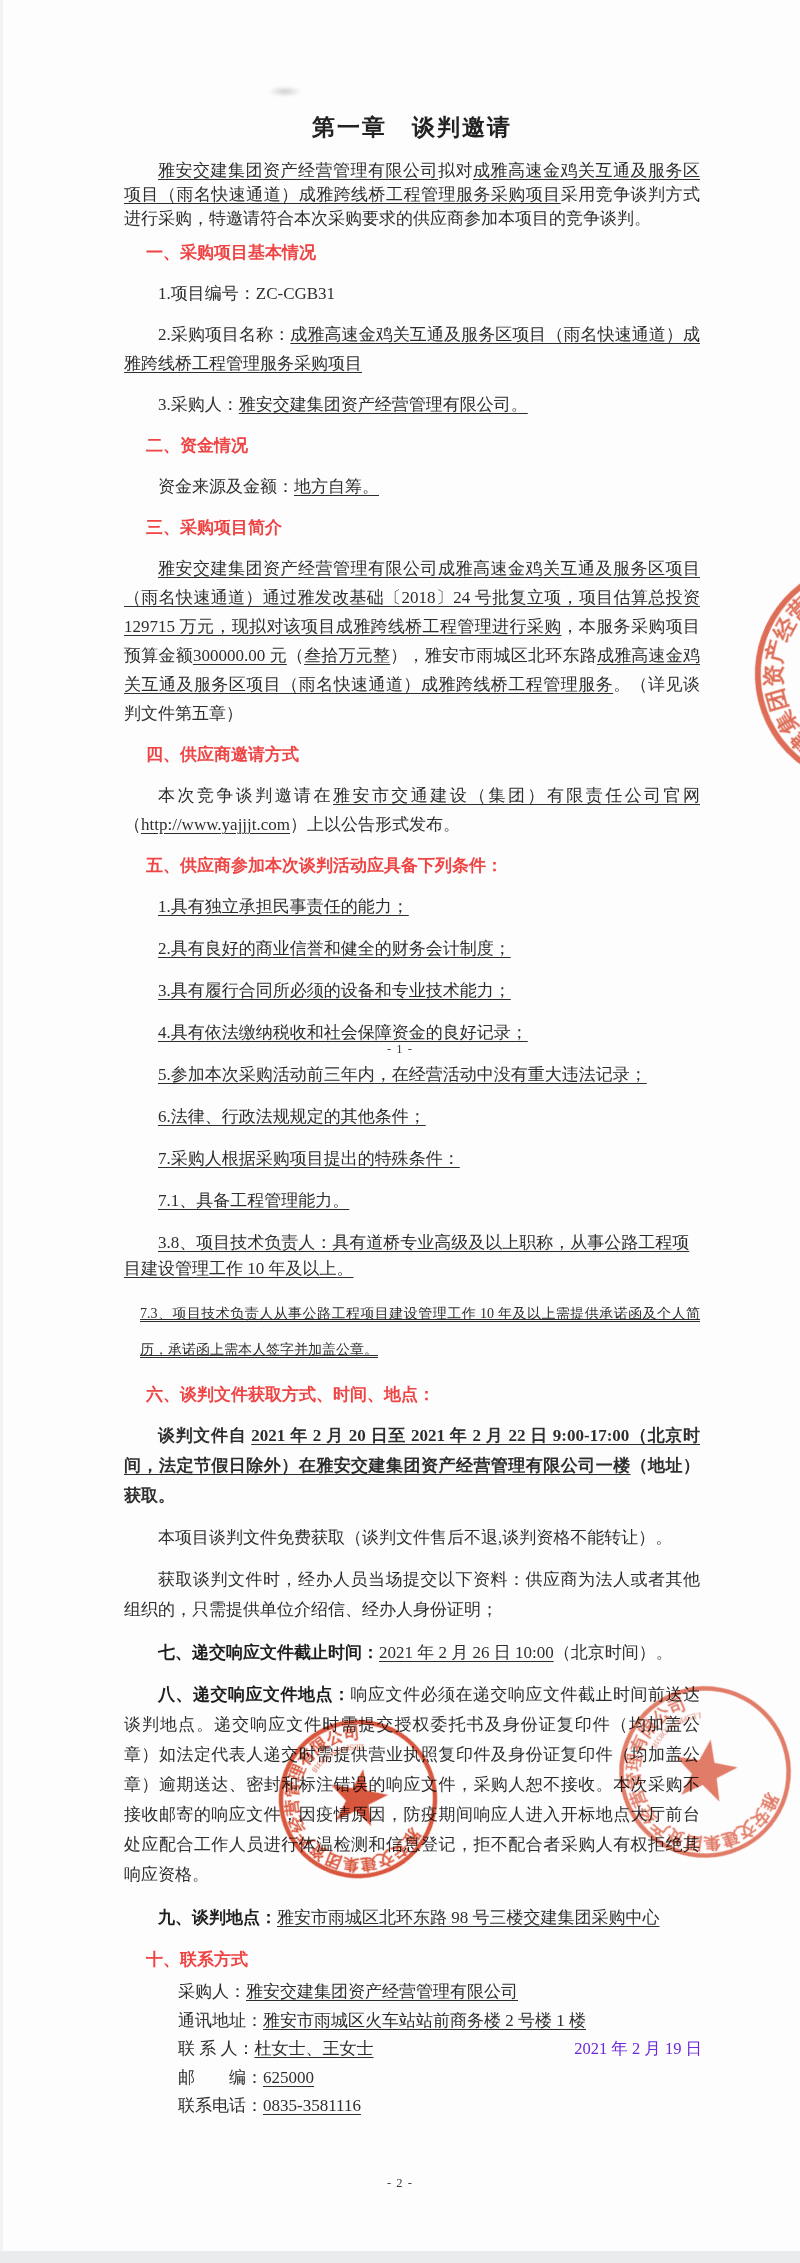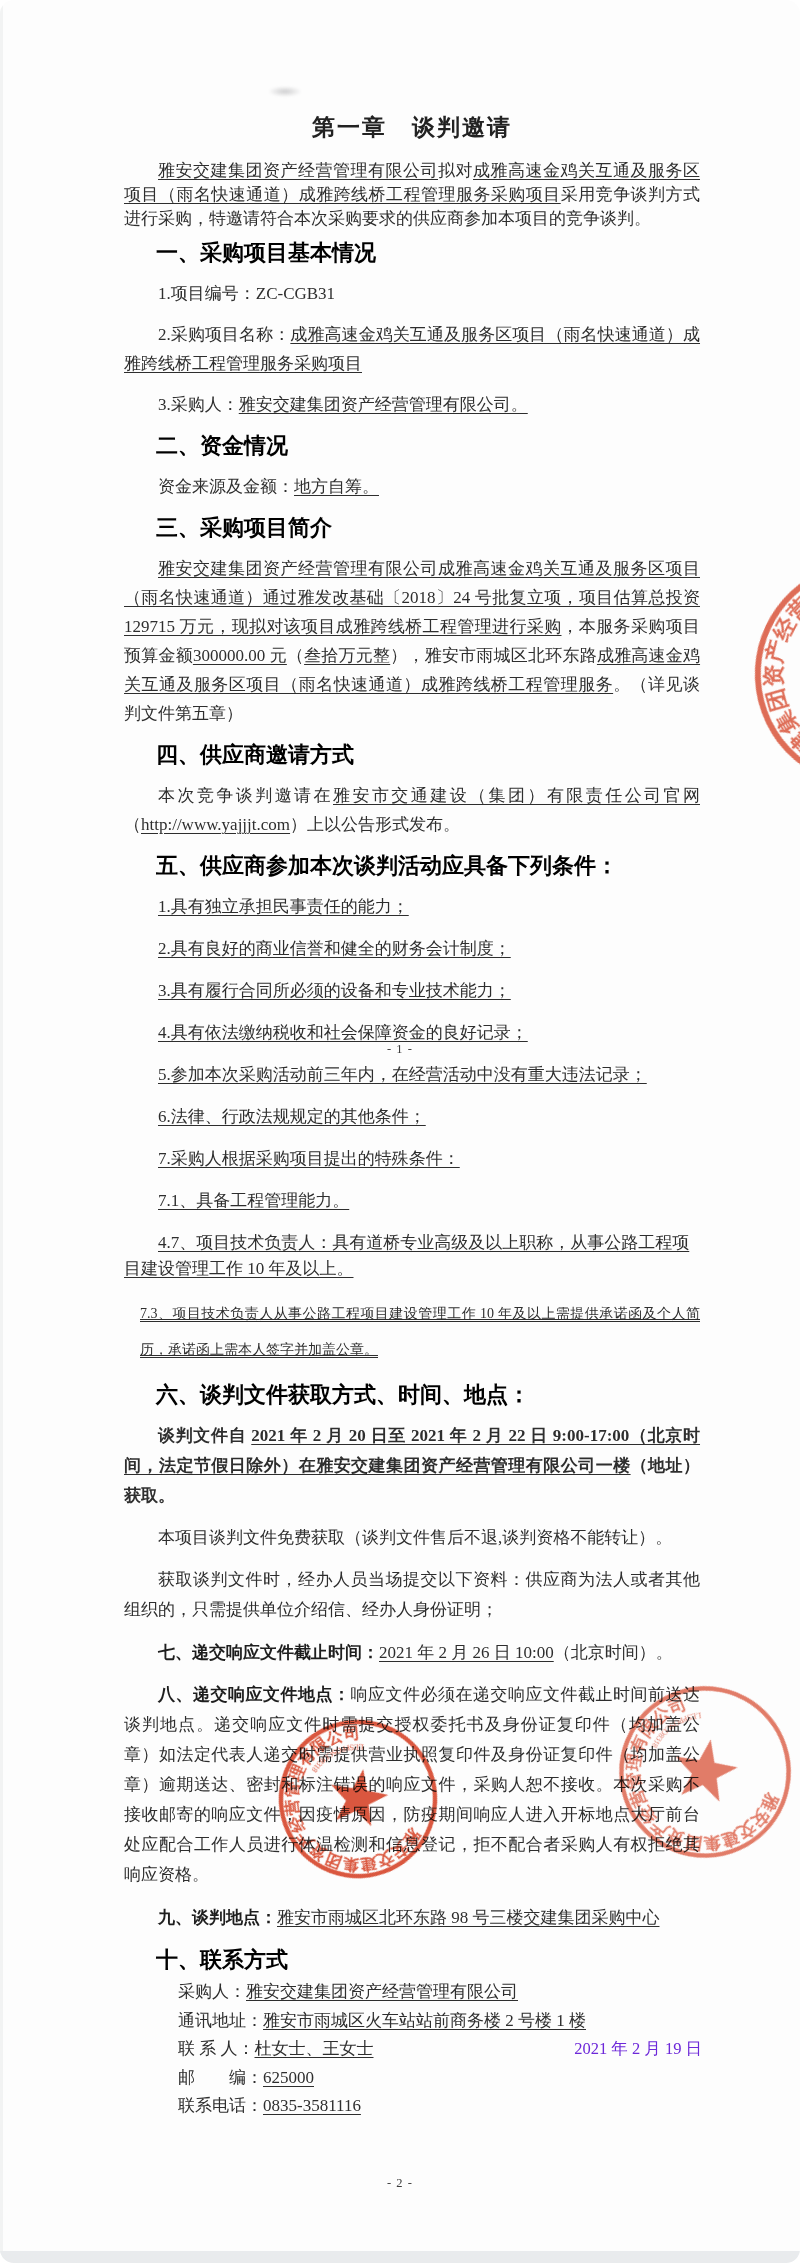--- a/index.html
+++ b/index.html
@@ -1,37 +1,36 @@
 <!DOCTYPE html>
 <html><head>
 <meta charset="utf-8">
 <style>
   html,body{margin:0;padding:0;background:#ffffff;}
   #paper{
     position:relative;width:800px;height:2263px;
     background:#fdfdfd;overflow:hidden;
     font-family:"Liberation Serif","DejaVu Serif",serif;
     color:#2e2e2e;
-    border-radius:14px;
   }
   #paper::before{content:"";position:absolute;left:0;top:0;bottom:0;width:3px;background:rgba(120,125,130,.08);}
   .bottom-strip{position:absolute;left:0;right:0;bottom:0;height:12px;background:#e9ebed;}
   .content{position:absolute;left:112px;width:600px;text-align:justify;}
   #page1-content{top:112px;}
   #page2-content{top:1242px;}
   .doc-title{
     text-align:center;font-family:"Liberation Sans","DejaVu Sans",sans-serif;
     font-weight:700;font-size:23px;letter-spacing:2px;color:#222;margin:0 0 16px 0;
   }
   p{margin:12px;}
   .body-p{font-size:17px;line-height:29px;text-indent:2em;}
   .intro{line-height:24px;margin-bottom:4px;}
   .sec-h{
     font-family:"Liberation Sans","DejaVu Sans",sans-serif;
-    font-weight:700;font-size:22px;color:#000000;
+    font-weight:700;font-size:17px;color:#ef4444;
     text-indent:2em;line-height:29px;margin:7px 0 4px 0;
   }
   .inline-h{font-family:"Liberation Sans","DejaVu Sans",sans-serif;font-weight:700;color:#1e1e1e;}
   .ul{text-decoration:underline;text-underline-offset:3px;text-decoration-thickness:1px;}
   .list-p{font-size:17px;line-height:30px;text-indent:2em;}
   .blk73{font-size:14px;line-height:36px;margin-left:2em;text-decoration:underline;}
   .gap-sm{margin-top:9px;}
   .contact{margin-left:66px;font-size:17px;line-height:28.5px;}
   .contact p{margin:0;}
   .page-num{position:absolute;left:0;width:800px;text-align:center;font-size:12.5px;color:#3a3a3a;letter-spacing:1px;}
@@ -75,21 +74,21 @@
 
     <h2 class="sec-h">五、供应商参加本次谈判活动应具备下列条件：</h2>
     <p class="list-p"><span class="ul">1.具有独立承担民事责任的能力；</span></p>
     <p class="list-p"><span class="ul">2.具有良好的商业信誉和健全的财务会计制度；</span></p>
     <p class="list-p"><span class="ul">3.具有履行合同所必须的设备和专业技术能力；</span></p>
     <p class="list-p"><span class="ul">4.具有依法缴纳税收和社会保障资金的良好记录；</span></p>
     <p class="list-p"><span class="ul">5.参加本次采购活动前三年内，在经营活动中没有重大违法记录；</span></p>
     <p class="list-p"><span class="ul">6.法律、行政法规规定的其他条件；</span></p>
     <p class="list-p"><span class="ul">7.采购人根据采购项目提出的特殊条件：</span></p>
     <p class="list-p gap-sm"><span class="ul">7.1、具备工程管理能力。</span></p>
-    <p class="list-p"><span class="ul">4.7、项目技术负责人：具有道桥专业高级及以上职称，从事公路工程项</span></p>
+    <p class="list-p"><span class="ul">3.8、项目技术负责人：具有道桥专业高级及以上职称，从事公路工程项</span></p>
   </div>
 
   <div class="page-num" id="pn1">- 1 -</div>
 
   <div class="content" id="page2-content">
 
     <p class="body-p" style="text-indent:0;line-height:30px;"><span class="ul">目建设管理工作 10 年及以上。</span></p>
     <p class="blk73"><span class="ul">7.3、项目技术负责人从事公路工程项目建设管理工作 10 年及以上需提供承诺函及个人简历，承诺函上需本人签字并加盖公章。</span></p>
 
     <h2 class="sec-h">六、谈判文件获取方式、时间、地点：</h2>

